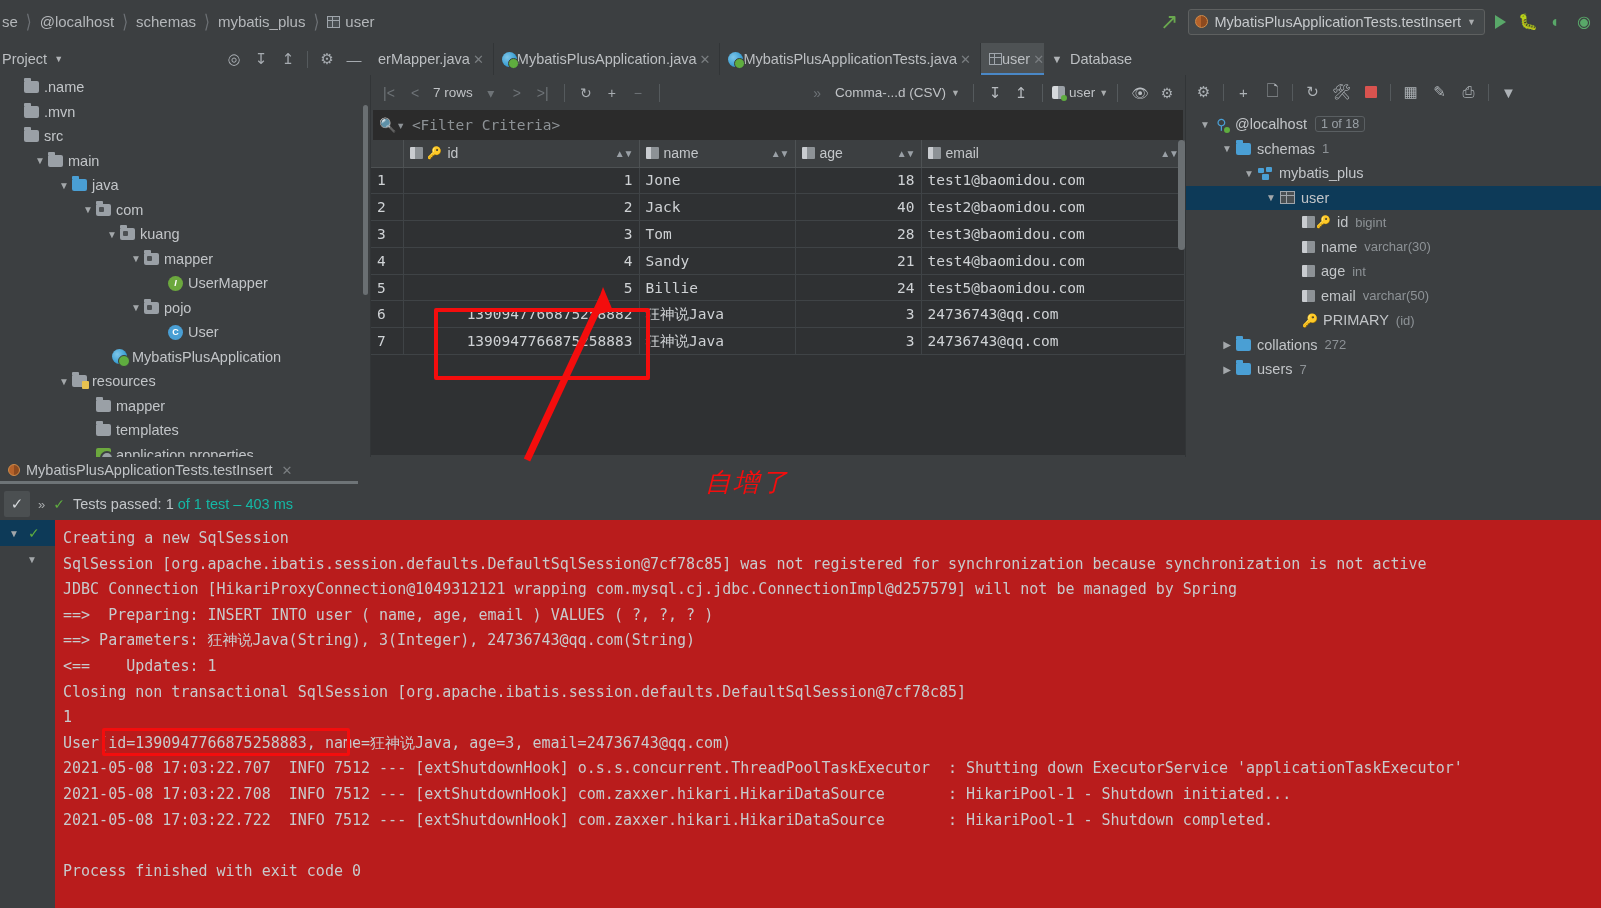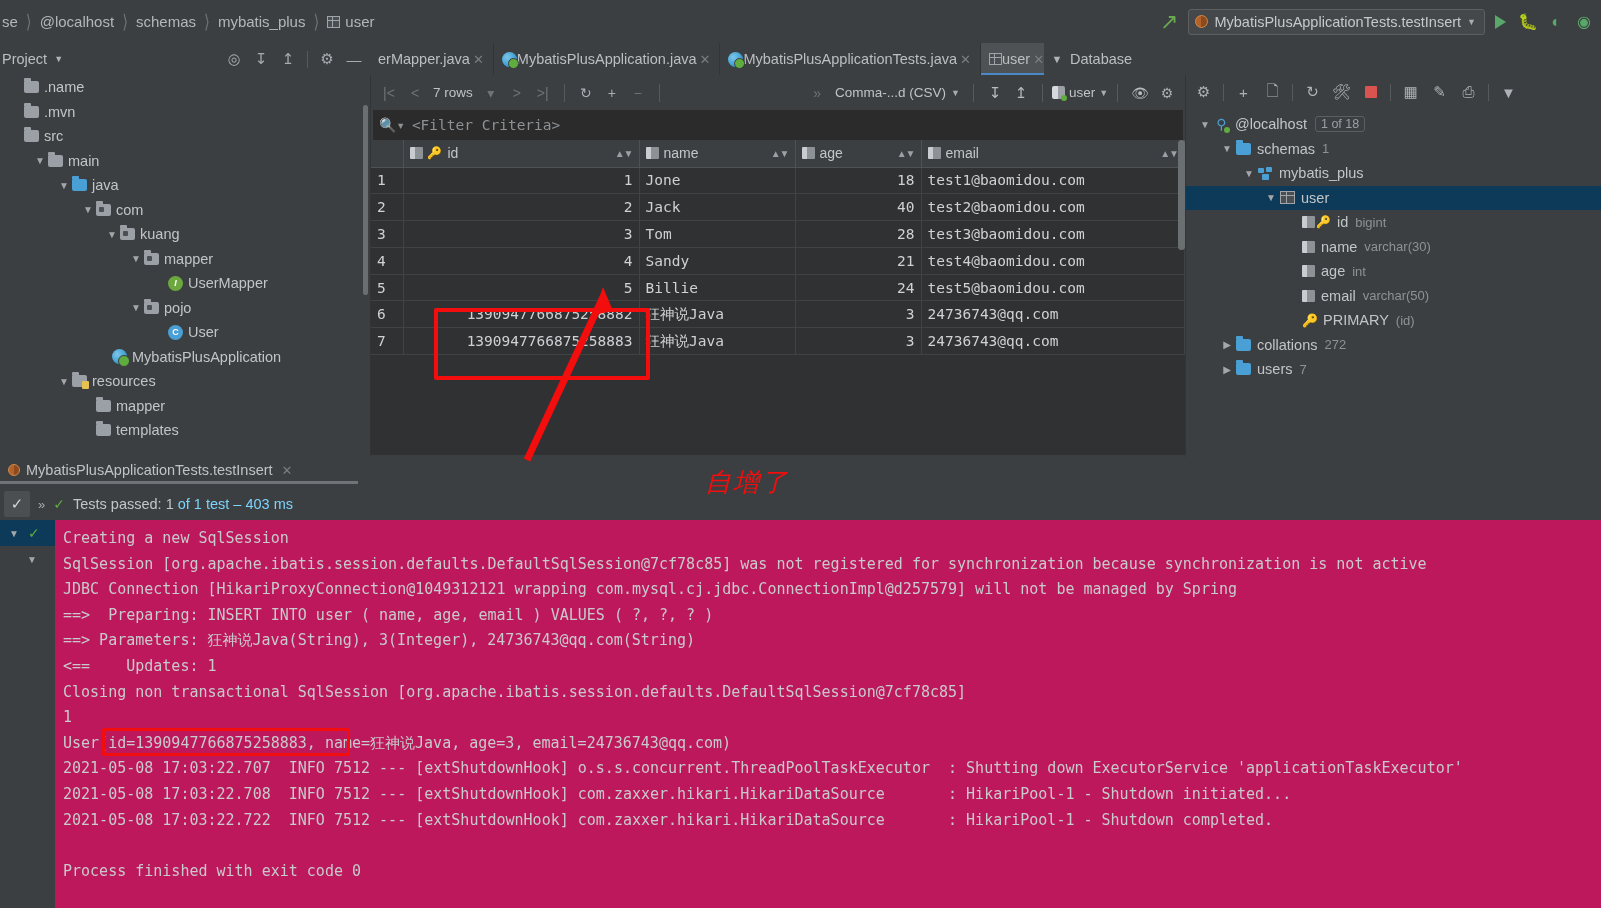--- a/index.html
+++ b/index.html
@@ -271,31 +271,31 @@
   }
   .status-row {
     position:absolute; left:0; top:488px; width:1601px; height:32px;
     background:#3c3f41; display:flex; align-items:center; gap:8px;
   }
   .chk-btn { width:26px;height:26px; margin-left:4px; background:#4b4f51; border-radius:2px;
              display:flex;align-items:center;justify-content:center; color:#d6d9dc; font-size:15px; }
   .dbl-chev { color:#a9acae; font-size:13px; }
   .tick-green { color:#5fad3f; font-size:14px; }
   .status-text { font-size:14.5px; color:#c3c6c9; }
-  .status-dim { color:#7dd3fc; }
+  .status-dim { color:#14b8a6; }
 
   .console-gutter {
     position:absolute; left:0; top:520px; width:55px; height:388px; background:#3c3f41;
   }
   .g-row { display:flex; align-items:center; height:26px; gap:4px; padding-left:4px; }
   .g-row.hl { background:#0d3a58; }
   .gchev { color:#a3a7aa; font-size:10px; width:20px; text-align:center; }
   .console {
     position:absolute; left:55px; top:520px; right:0; height:388px;
-    background:#be185d; padding:6px 0 0 8px;
+    background:#b91c1c; padding:6px 0 0 8px;
     font-family:"DejaVu Sans Mono", monospace; font-size:15px; color:#c8cacc;
     line-height:25.6px; overflow:hidden; white-space:pre;
   }
   .console .ln { white-space:pre; }
 
   
   .ann-box1 {
     position:absolute; left:434px; top:308px; width:216px; height:72px;
     border:4px solid #f40d0d; border-radius:2px; pointer-events:none;
   }
@@ -459,20 +459,25 @@
         </div>
         <div class="tnode" style="padding-left: 80px;">
           <span class="tchev none">▼</span>
           <span class="folder"></span>
           <span class="tlabel">mapper</span>
         </div>
         <div class="tnode" style="padding-left: 80px;">
           <span class="tchev none">▼</span>
           <span class="folder"></span>
           <span class="tlabel">templates</span>
+        </div>
+        <div class="tnode" style="padding-left: 80px;">
+          <span class="tchev none">▼</span>
+          <span class="ico-props"></span>
+          <span class="tlabel">application.properties</span>
         </div>
       </div>
     <div class="tree-scroll"></div>
   </div>
 
   <div class="grid-panel">
 
     <div class="grid-toolbar">
       <span class="gt-btn dim">|&lt;</span>
       <span class="gt-btn dim">&lt;</span>

